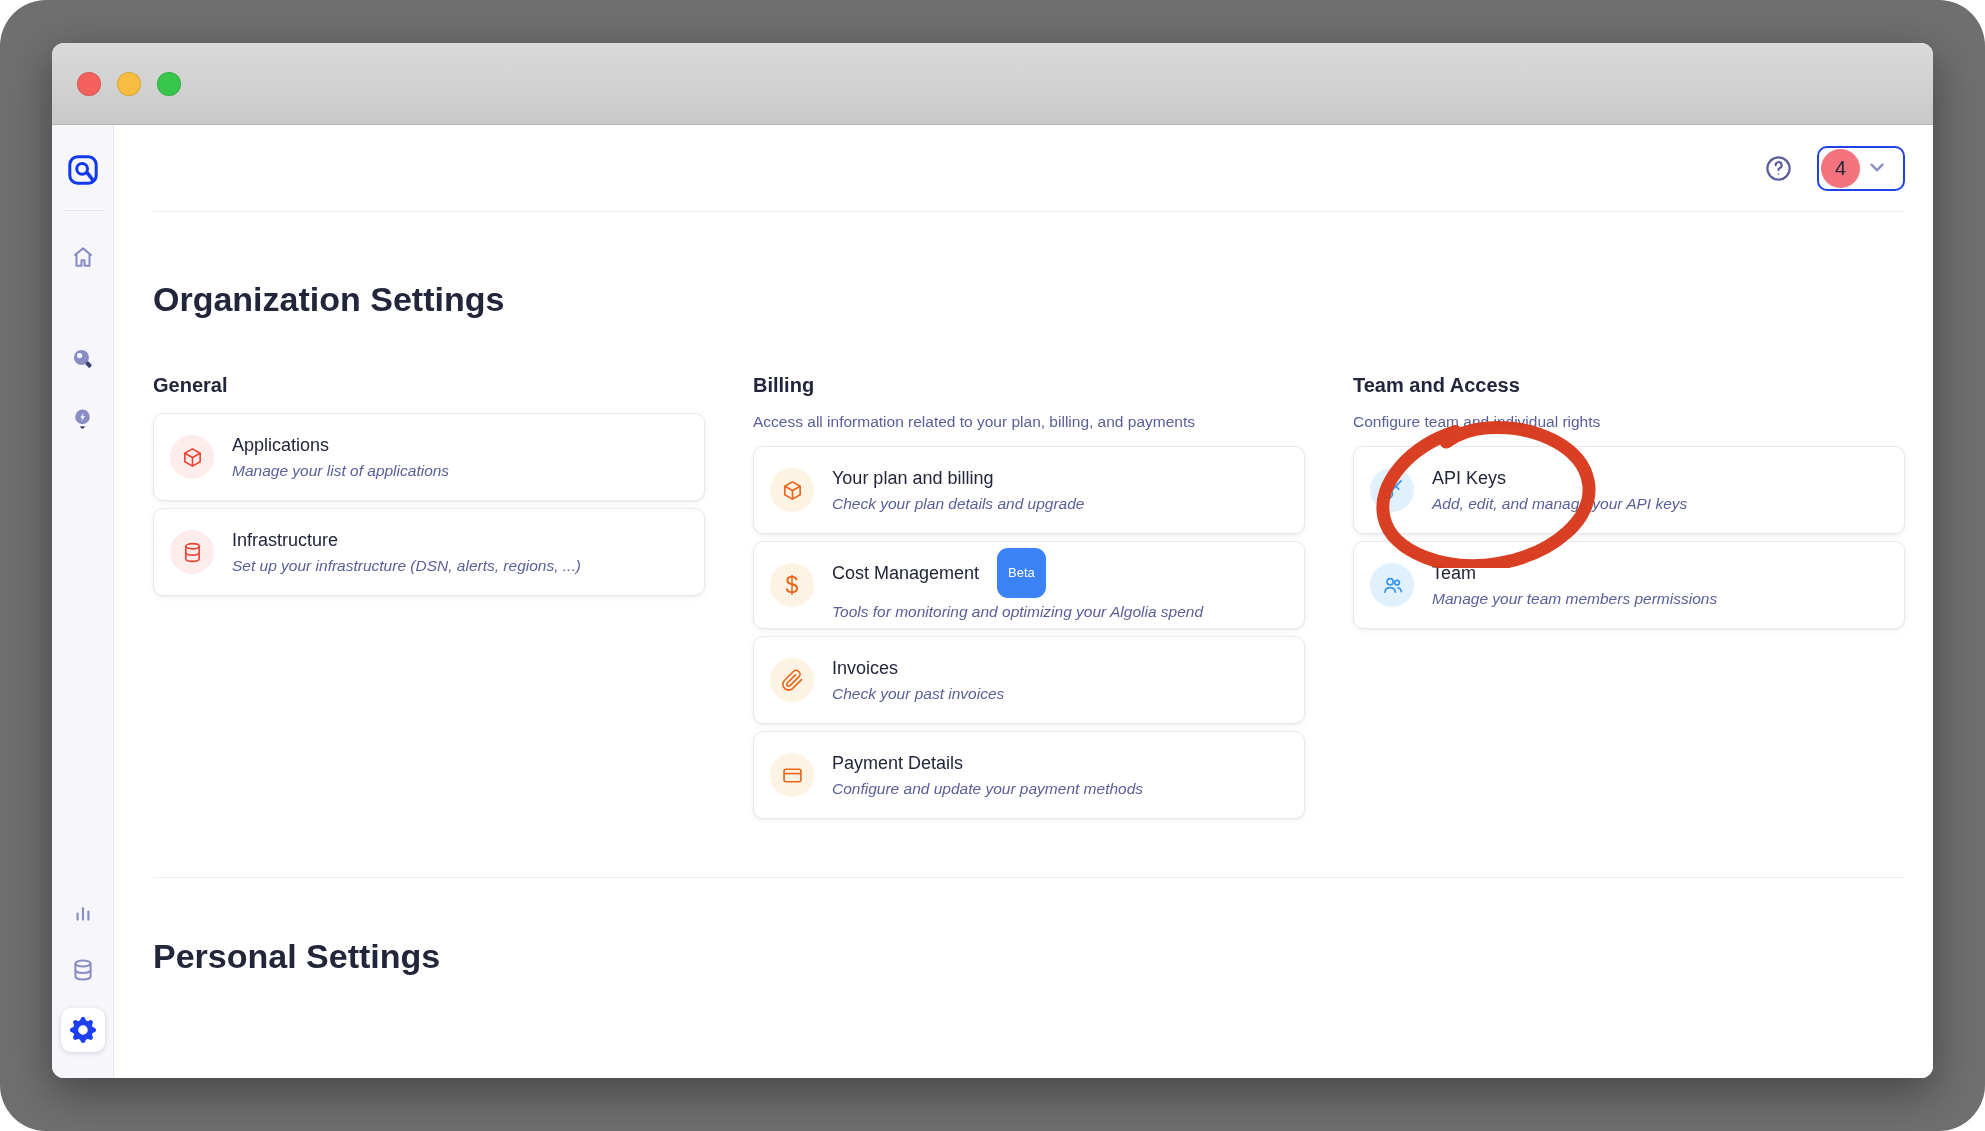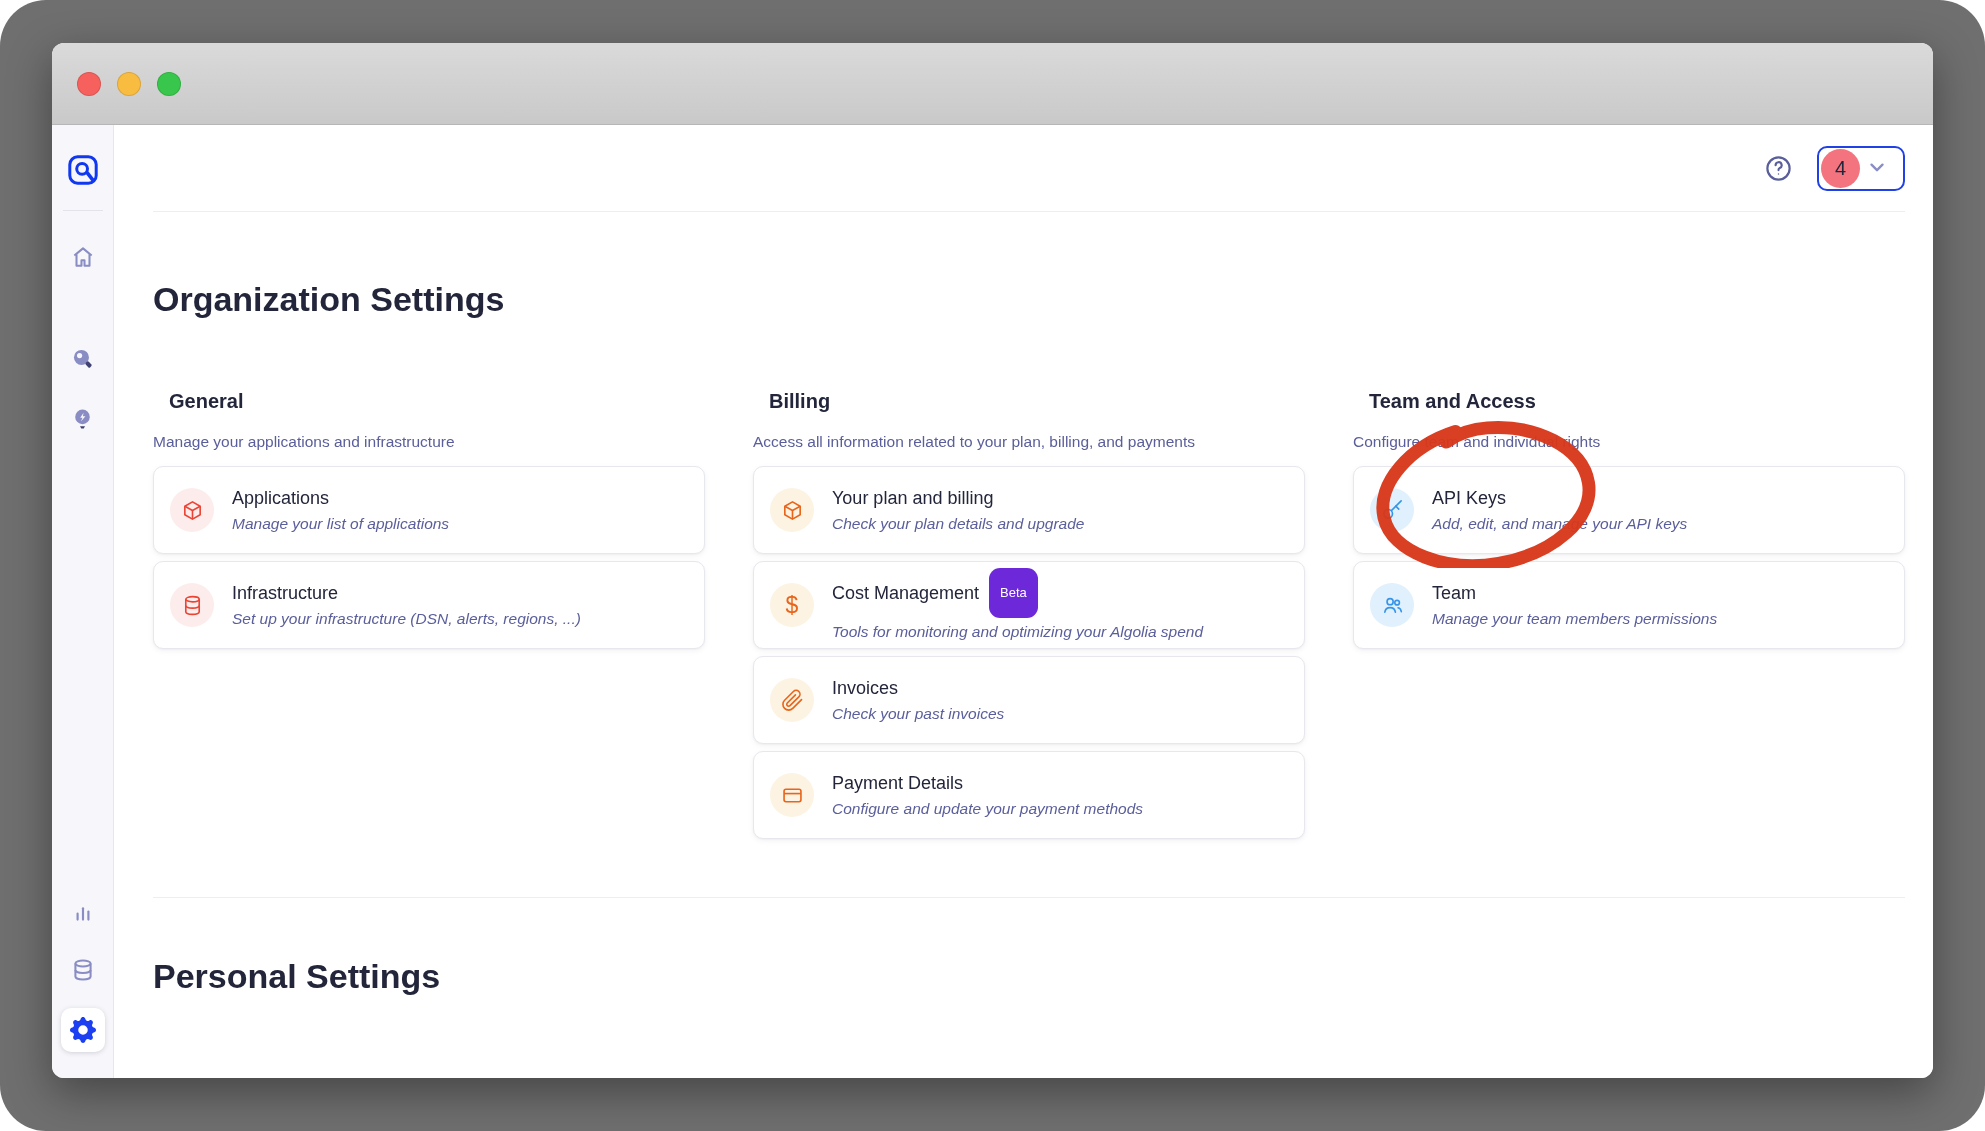--- a/index.html
+++ b/index.html
@@ -29,33 +29,33 @@
   
   .main{flex:1;display:flex;flex-direction:column;min-width:0;background:#fff;}
   .topbar{height:87px;flex:0 0 87px;margin:0 28px 0 39px;border-bottom:1px solid #ededf2;display:flex;align-items:center;justify-content:flex-end;gap:24px;}
   .help-btn{width:30px;height:30px;border:none;background:transparent;padding:0;color:#5a5e9a;cursor:pointer;display:grid;place-items:center;}
   .account-btn{height:45px;width:88px;border:2px solid #2041e6;border-radius:10px;background:#fff;display:flex;align-items:center;padding:0 8px 0 2px;gap:6px;cursor:pointer;}
   .avatar{width:39px;height:39px;border-radius:50%;background:#f3747f;color:#23263b;font-size:20px;display:grid;place-items:center;}
   .content{flex:1;padding:0 28px 0 39px;overflow:hidden;}
   h1.page-title{margin:64px 0 0;font-size:34px;line-height:46px;color:#23263b;font-weight:bold;}
   .columns{display:flex;gap:48px;margin-top:50px;}
   .column{width:552px;flex:0 0 552px;position:relative;}
-  .column h2{margin:16px;font-size:20px;line-height:27px;color:#23263b;font-weight:bold;}
+  .column h2{margin:0;font-size:20px;line-height:27px;color:#23263b;font-weight:bold;}
   .column .col-desc{margin:12px 0 0;font-size:15.5px;line-height:21px;color:#5a5e9a;}
   .cards{margin-top:14px;display:flex;flex-direction:column;gap:7px;}
   .card{height:88px;background:#fff;border:1px solid #e7e8ee;border-radius:10px;display:flex;align-items:center;padding:0 16px;gap:18px;cursor:pointer;box-shadow:0 1px 2px rgba(30,30,60,.04),0 2px 6px rgba(30,30,60,.05);}
   .icon-circle{width:44px;height:44px;border-radius:50%;display:grid;place-items:center;flex:0 0 44px;}
   .icon-circle.red{background:#fdecec;color:#ec4434;}
   .icon-circle.orange{background:#fcf3e3;color:#e8651a;}
   .icon-circle.blue{background:#e0f0fc;color:#3795e8;}
   .icon-circle .dollar{font-size:23px;line-height:1;color:#e8651a;}
   .card-text{display:flex;flex-direction:column;}
   .card-title-row{display:flex;align-items:center;}
   .card-title{font-size:18px;line-height:24px;color:#23263b;text-align:center;}
-  .badge{margin-left:10px;background:#6d28d9;color:#fff;font-size:13px;line-height:16px;padding:17px 11px;border-radius:11px;}
+  .badge{margin-left:18px;background:#3b82f6;color:#fff;font-size:13px;line-height:16px;padding:17px 11px;border-radius:11px;}
   .card-desc{margin-top:3px;font-size:15.5px;line-height:21px;color:#5a5e9a;font-style:italic;}
   .bottom-divider{height:1px;background:#ededf2;margin-top:58px;}
   h1.footer-title{margin:55px 0 0;font-size:34px;line-height:46px;color:#23263b;font-weight:bold;}
   .annotation{position:absolute;left:16px;top:46px;width:236px;height:150px;pointer-events:none;z-index:5;}
 </style>
 </head>
 <body>
 
 <div class="canvas">
   <div class="window">
@@ -144,21 +144,20 @@
                   <path d="M6 9.5l6 6 6-6"></path>
                 </svg></span>
           </button>
         </div>
 
         <div class="content">
           <h1 class="page-title">Organization Settings</h1>
           <div class="columns" id="columns">
               <section class="column">
                 <h2>General</h2>
-                <p class="col-desc">Manage your applications and infrastructure</p>
                 <div class="cards">
                   <div class="card">
                     <span class="icon-circle red">
                       <svg width="23" height="23" viewBox="0 0 24 24" fill="none" stroke="currentColor" stroke-width="1.7" stroke-linejoin="round">
                         <path d="M12 3l8 4.5v9L12 21l-8-4.5v-9z"></path>
                         <path d="M4 7.5l8 4.5 8-4.5"></path>
                         <path d="M12 12v9"></path>
                       </svg>
                     </span>
                     <div class="card-text">

